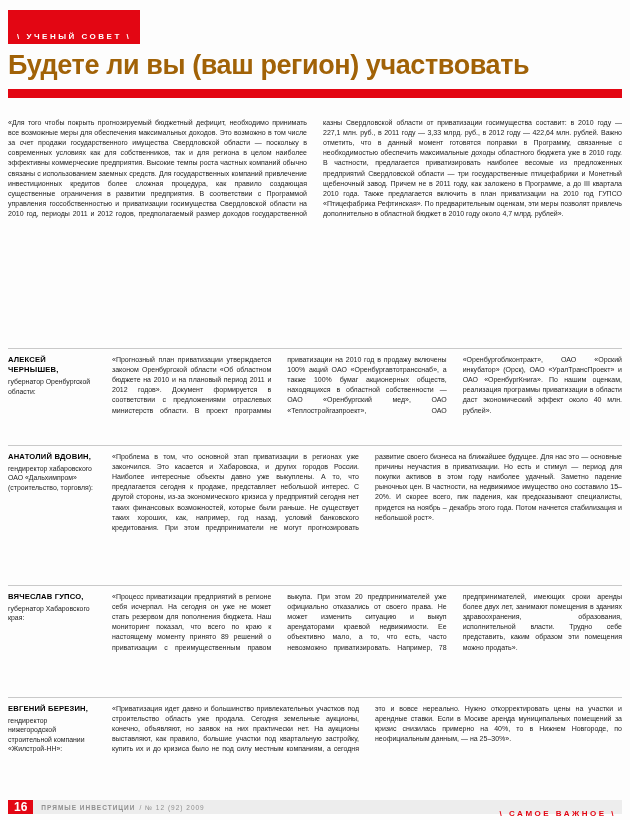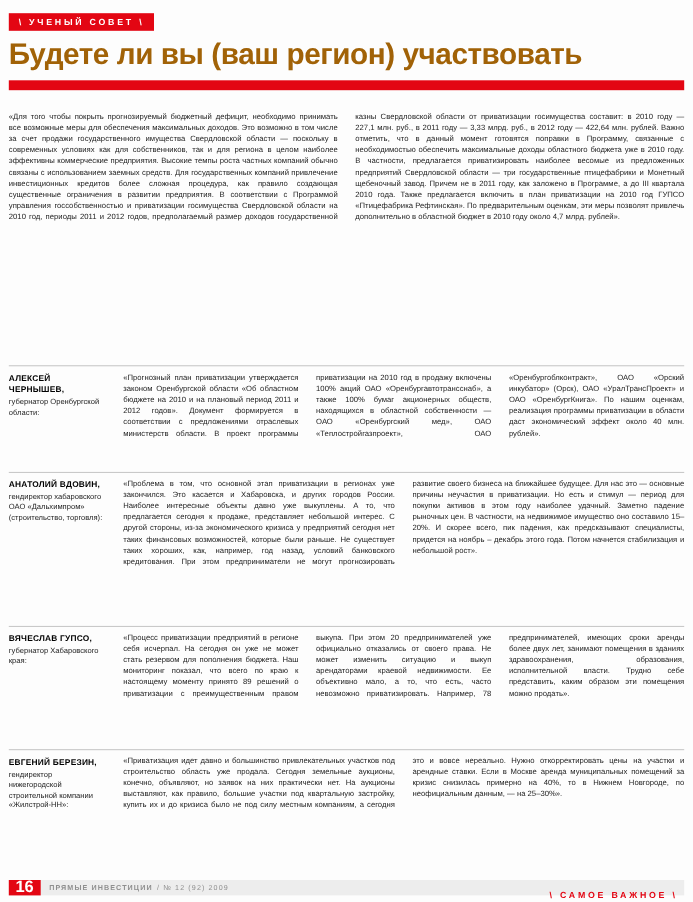--- a/index.html
+++ b/index.html
@@ -9,21 +9,21 @@
     font-family:"Liberation Sans", sans-serif;
     color:#1c1c1c;
     position:relative;
     overflow:hidden;
   }
   .page{padding:10px 8px 0 8px;}
   .rubric{
     display:inline-block;
     background:#e30613;color:#fff;
     font-size:8px;font-weight:bold;letter-spacing:2.5px;
-    padding:4px 9px 3px 9px;
+    padding:22px 9px 3px 9px;
   }
   .title{
     margin:7px 0 9px 0;
     font-size:27px;font-weight:bold;line-height:1.07;
     letter-spacing:-0.4px;color:#a16207;
   }
   .accent-bar{height:9px;background:#e30613;margin-bottom:14px;}
   .entries{}
   .entry{
     display:flex;
@@ -54,21 +54,21 @@
   .h-e3{min-height:128px;}
   .h-e4{min-height:100px;}
   .h-e5{min-height:80px;}
   .footer{
     position:absolute;left:8px;right:8px;bottom:6px;
     display:flex;align-items:center;
     background:#ededed;height:14px;
   }
   .page-num{
     background:#e30613;color:#fff;
-    font-size:15px;font-weight:bold;
+    font-size:12px;font-weight:bold;
     padding:0 6px;height:14px;line-height:14px;
   }
   .mag{
     color:#8f8f8f;font-size:6.5px;font-weight:bold;
     letter-spacing:1px;margin-left:8px;
   }
   .issue{
     color:#8f8f8f;font-size:6.5px;letter-spacing:1px;margin-left:4px;
   }
   .footer-tag{

